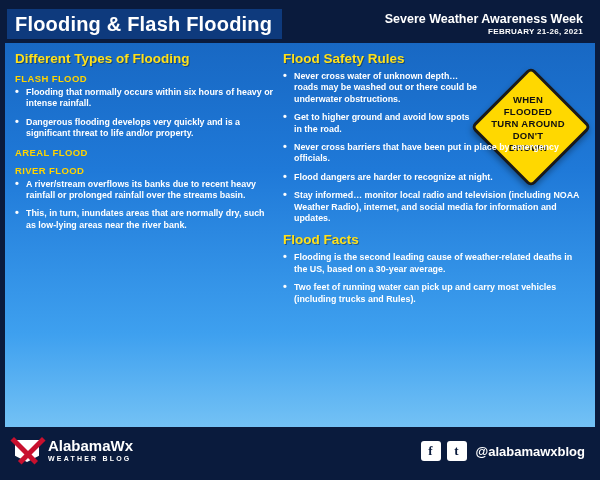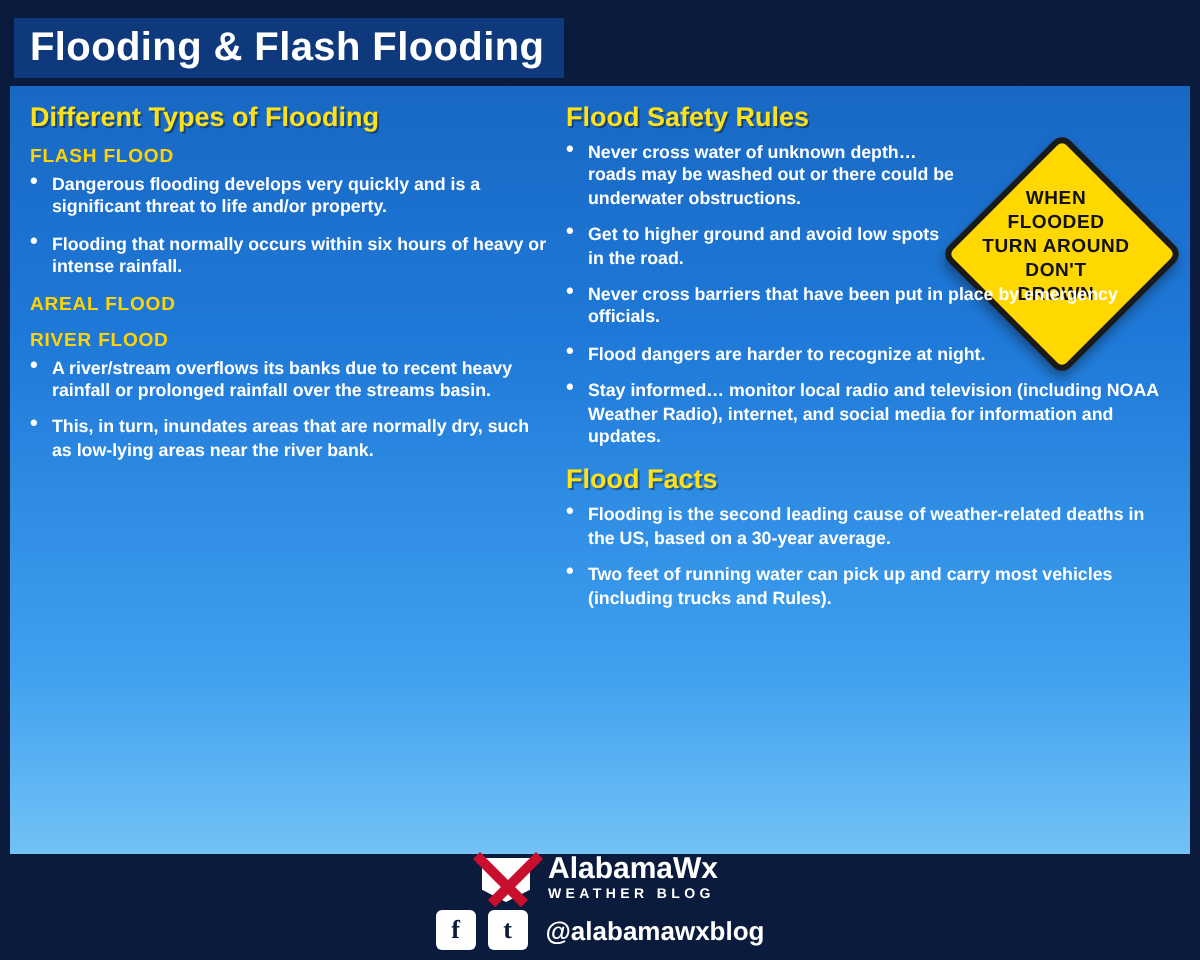--- a/index.html
+++ b/index.html
@@ -181,21 +181,20 @@
     left: 0;
     right: 0;
     bottom: 0;
     height: 48px;
     background: #0a1b3d;
     display: flex;
     align-items: center;
     justify-content: space-between;
     padding: 0 10px;
     box-sizing: border-box;
-    flex-direction: column;
   }
   .brand {
     display: flex;
     align-items: center;
   }
   .brand-mark {
     width: 26px;
     height: 26px;
     margin-right: 7px;
     position: relative;
@@ -263,31 +262,35 @@
 </style>
 </head>
 <body>
 
 <div class="poster">
 
   <div class="header">
     <div class="title-band">
       <h1>Flooding &amp; Flash Flooding</h1>
     </div>
+    <div class="header-right">
+      <div class="swaw">Severe Weather Awareness Week</div>
+      <div class="dates">FEBRUARY 21-26, 2021</div>
+    </div>
   </div>
 
   <div class="content">
 
     <div class="col-left">
       <h2 class="section">Different Types of Flooding</h2>
 
       <h3 class="sub">FLASH FLOOD</h3>
       <ul class="bullets">
+        <li>Flooding that normally occurs within six hours of heavy or intense rainfall.</li>
         <li>Dangerous flooding develops very quickly and is a significant threat to life and/or property.</li>
-        <li>Flooding that normally occurs within six hours of heavy or intense rainfall.</li>
       </ul>
 
       <h3 class="sub">AREAL FLOOD</h3>
 
       <h3 class="sub">RIVER FLOOD</h3>
       <ul class="bullets">
         <li>A river/stream overflows its banks due to recent heavy rainfall or prolonged rainfall over the streams basin.</li>
         <li>This, in turn, inundates areas that are normally dry, such as low-lying areas near the river bank.</li>
       </ul>
     </div>

